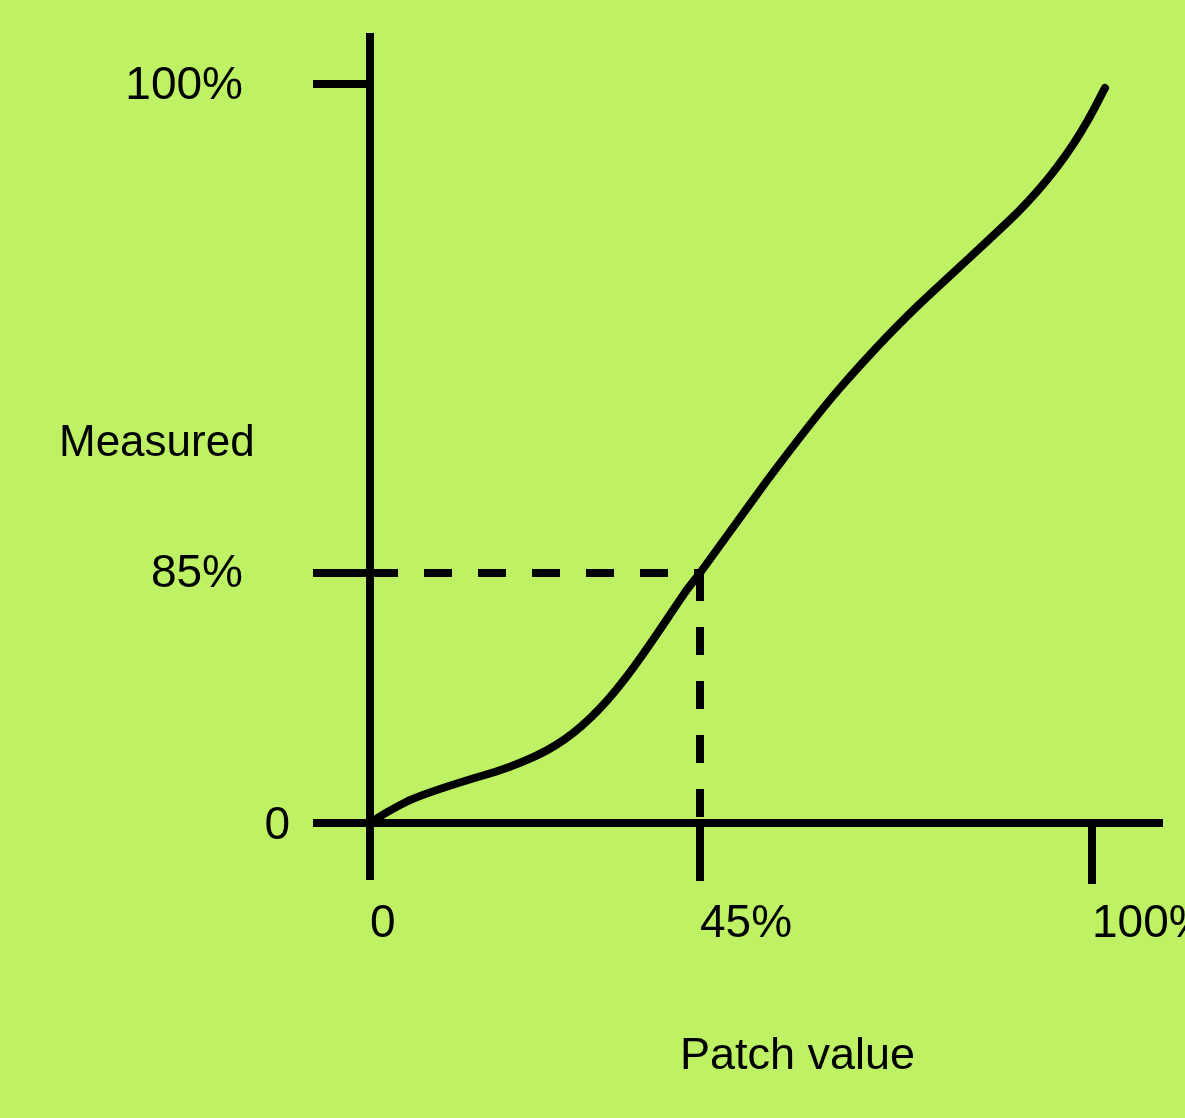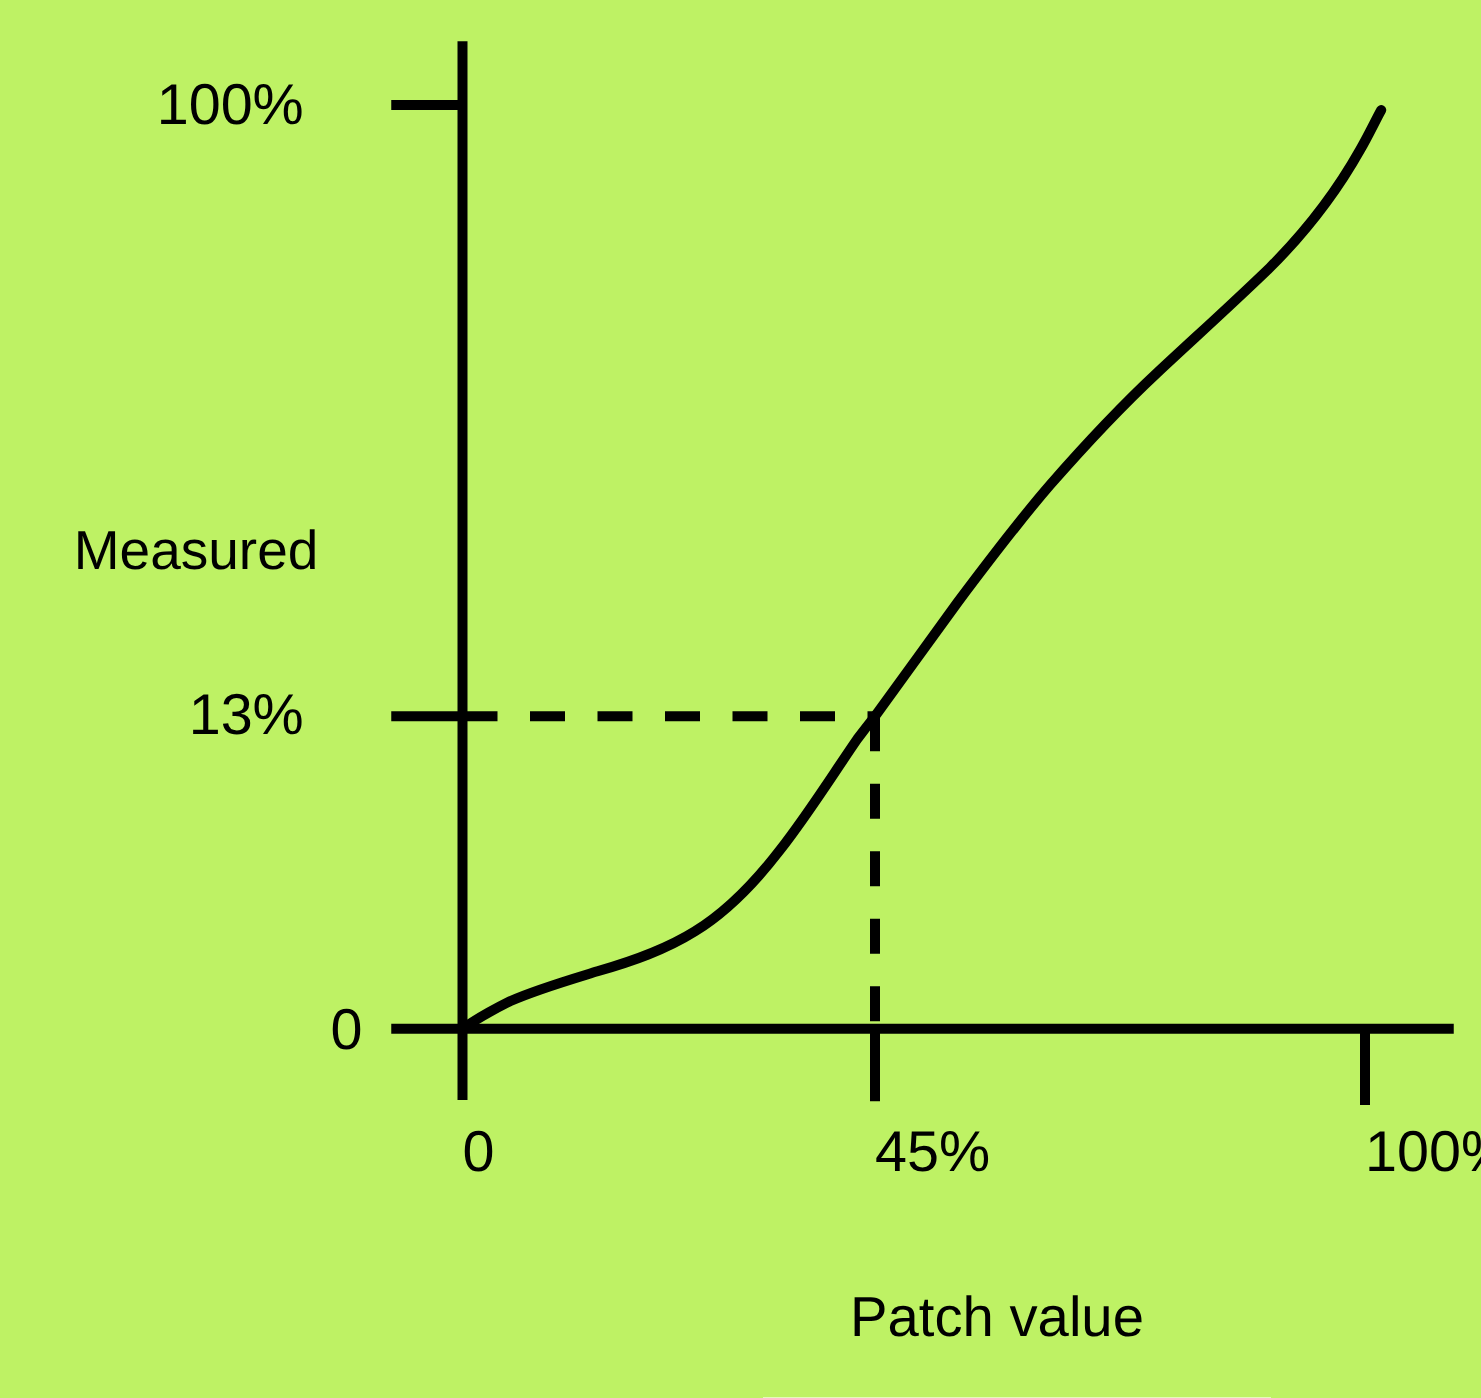--- a/index.html
+++ b/index.html
@@ -131,21 +131,21 @@
              C 722 543, 744 512, 766 482
              C 790 450, 814 418, 840 388
              C 868 356, 896 326, 926 298
              C 956 270, 986 243, 1016 214
              C 1044 186, 1070 152, 1088 120
              C 1095 108, 1100 97, 1105 88" fill="none" stroke="#000000" stroke-width="8" stroke-linecap="round" stroke-linejoin="round"></path>
   </svg>
 
   <div class="lbl" id="y-label-100">100%</div>
 
-  <div class="lbl" id="y-label-34">13%</div>
+  <div class="lbl" id="y-label-34">85%</div>
 
   <div class="lbl" id="y-label-0">0</div>
 
   <div class="lbl" id="y-axis-title">
     <div>Measured</div>
   </div>
 
   <div class="lbl" id="x-label-0">0</div>
 
   <div class="lbl" id="x-label-45">45%</div>

